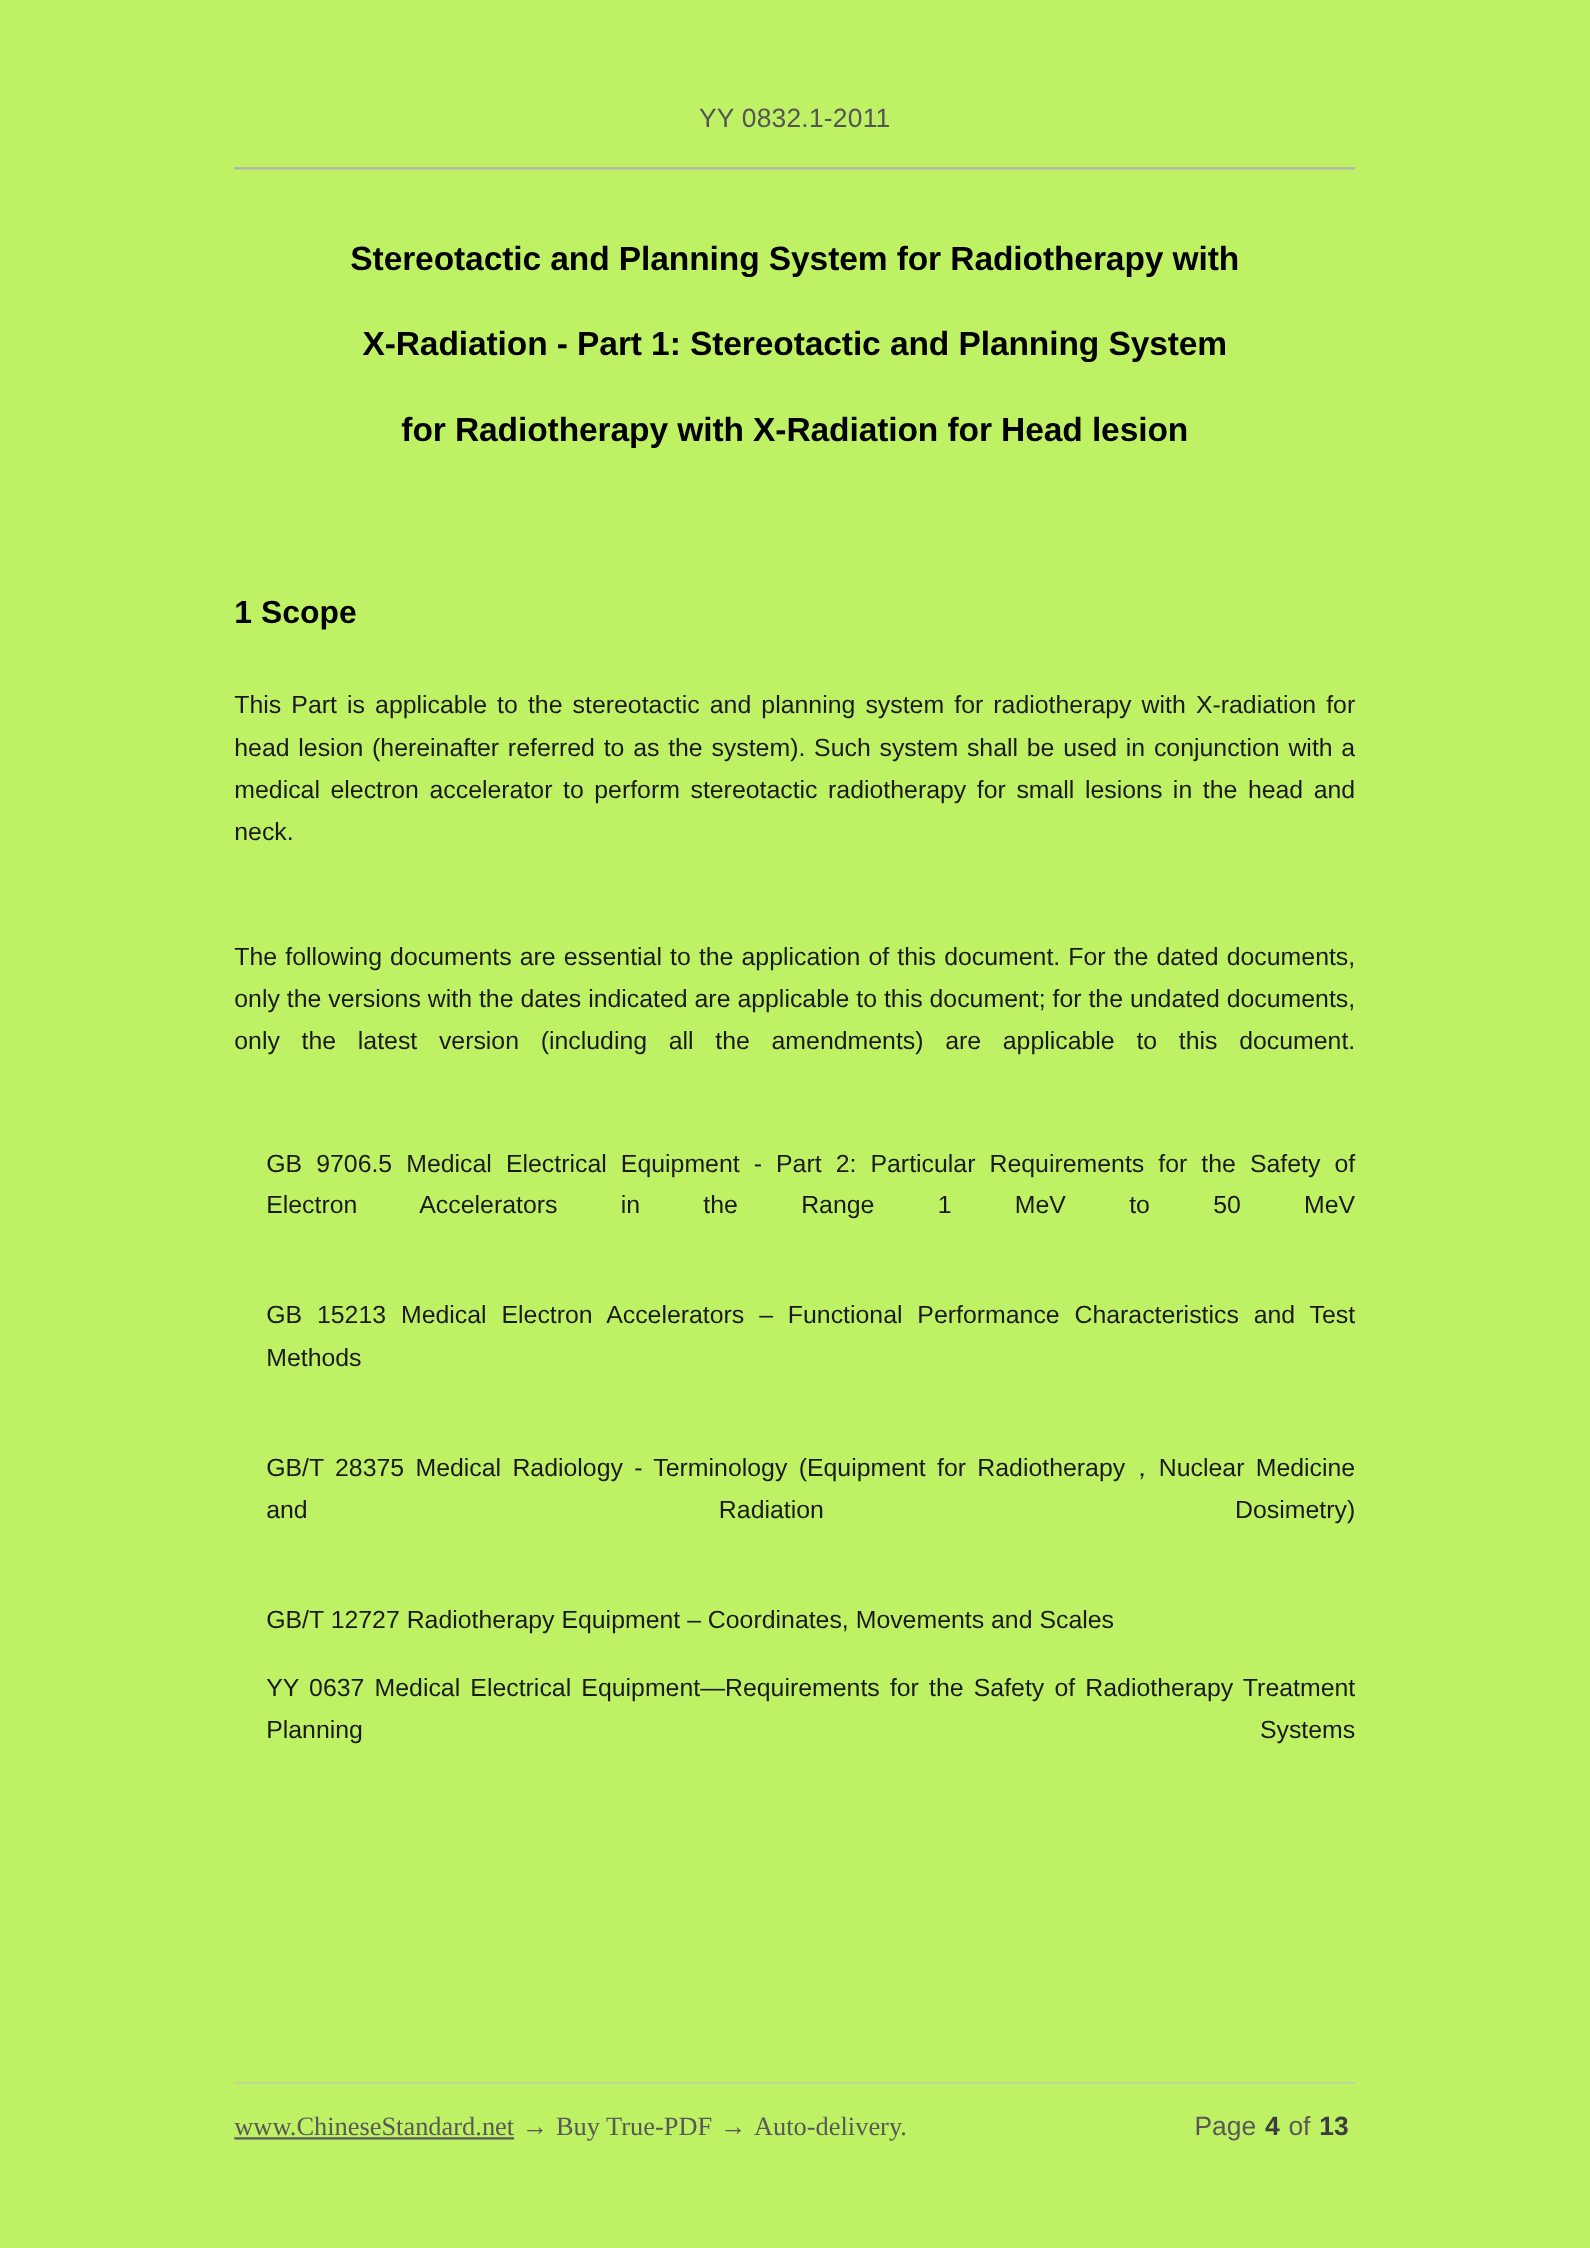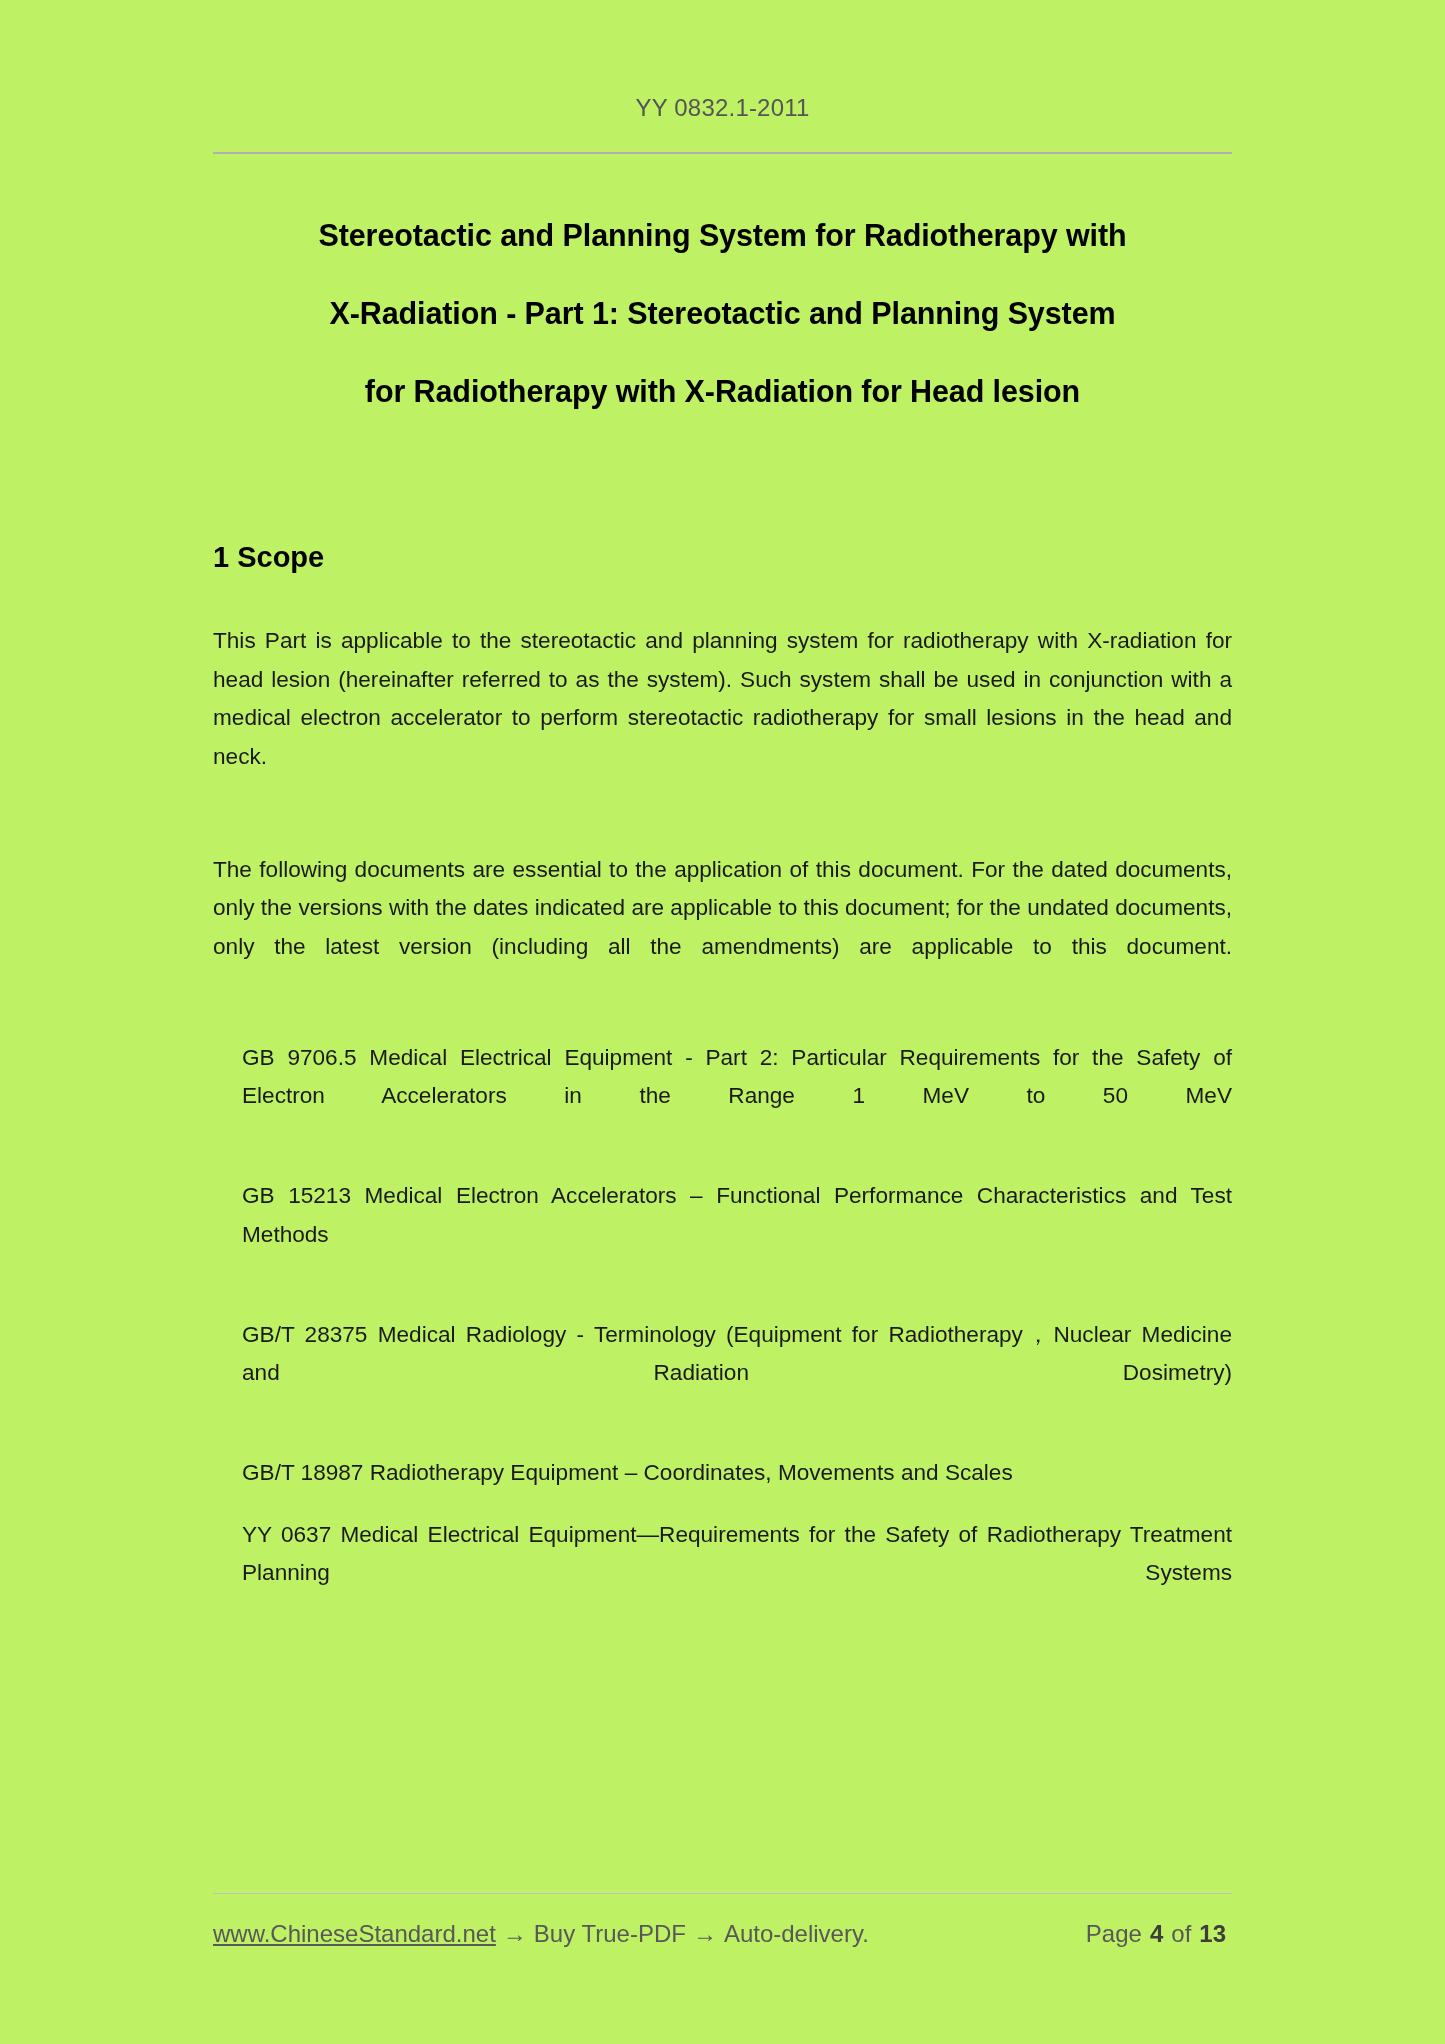--- a/index.html
+++ b/index.html
@@ -139,20 +139,21 @@
     display: flex;
     align-items: center;
     font-family: "Liberation Sans", sans-serif;
     font-size: 24px;
     color: #585858;
   }
   .footer-left {
     display: flex;
     align-items: center;
     white-space: nowrap;
+    font-family: Liberation Serif, serif;
   }
   .footer-url {
     text-decoration: underline;
     color: #585858;
   }
   .footer-arrow {
     margin: 0 7px;
     font-size: 24px;
   }
   .footer-right {
@@ -188,21 +189,21 @@
 
     <div class="section-heading h-scope">1 Scope</div>
     <p class="body-par p-scope-2">This Part is applicable to the stereotactic and planning system for radiotherapy with X-radiation for head lesion (hereinafter referred to as the system). Such system shall be used in conjunction with a medical electron accelerator to perform stereotactic radiotherapy for small lesions in the head and neck.</p>
 
     <p class="body-par p-norm-1">The following documents are essential to the application of this document. For the dated documents, only the versions with the dates indicated are applicable to this document; for the undated documents, only the latest version (including all the amendments) are applicable to this document.</p>
 
     <div class="ref-list">
       <p class="ref-item">GB 9706.5 Medical Electrical Equipment - Part 2: Particular Requirements for the Safety of Electron Accelerators in the Range 1 MeV to 50 MeV</p>
       <p class="ref-item">GB 15213 Medical Electron Accelerators – Functional Performance Characteristics and Test Methods</p>
       <p class="ref-item">GB/T 28375 Medical Radiology - Terminology (Equipment for Radiotherapy，Nuclear Medicine and Radiation Dosimetry)</p>
-      <p class="ref-item no-justify">GB/T 18987 Radiotherapy Equipment – Coordinates, Movements and Scales</p>
+      <p class="ref-item no-justify">GB/T 12727 Radiotherapy Equipment – Coordinates, Movements and Scales</p>
       <p class="ref-item">YY 0637 Medical Electrical Equipment—Requirements for the Safety of Radiotherapy Treatment Planning Systems</p>
     </div>
 
   </div>
 
   <div class="footer-rule"></div>
 
   <div class="footer">
     <div class="footer-left">
       <span class="footer-url">www.ChineseStandard.net</span>

